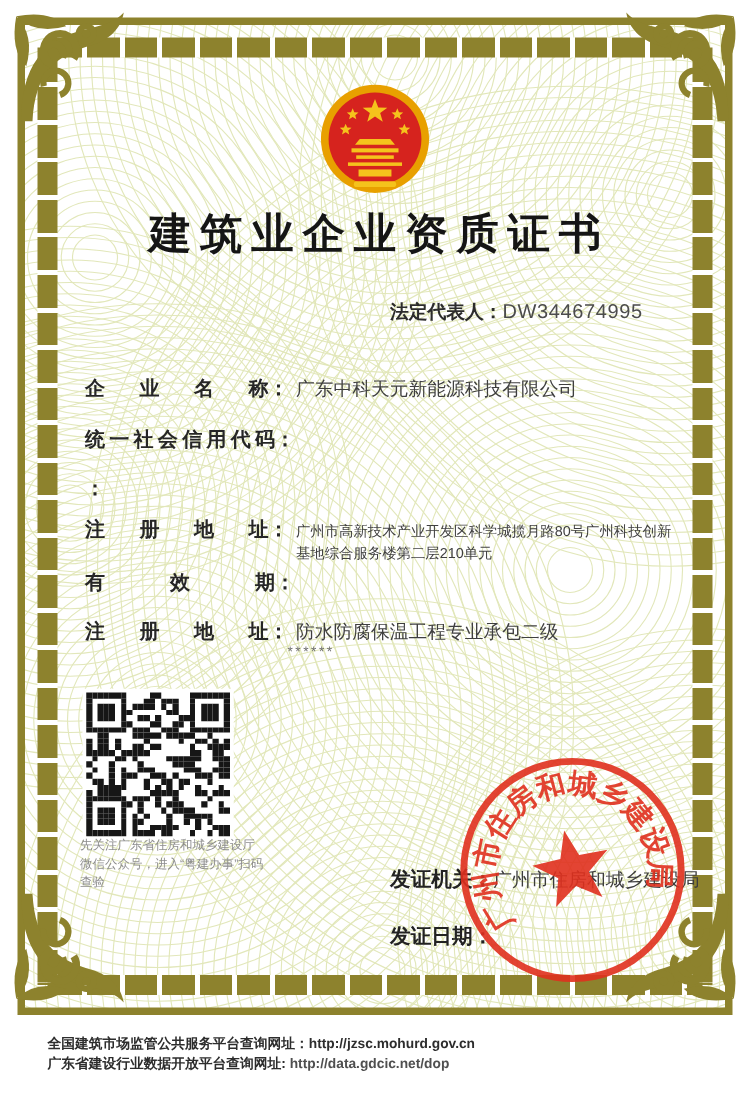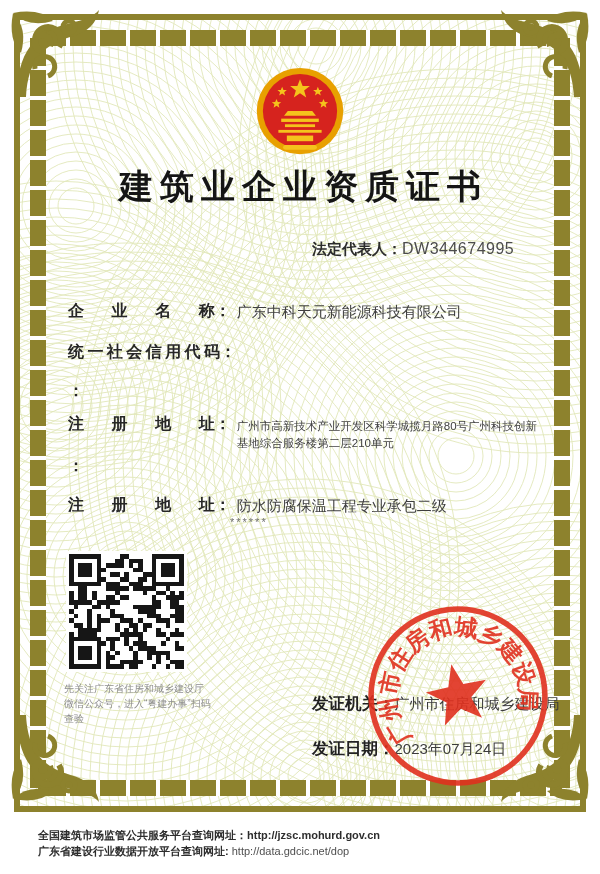--- a/index.html
+++ b/index.html
@@ -41,34 +41,34 @@
     text-align:justify;text-align-last:justify;text-justify:inter-character;}
   .fcolon{font-size:16px;font-weight:bold;color:#262626;margin-right:6px;}
   .fvalue{font-size:15px;color:#3f3f3f;width:312px;line-height:19px;padding-top:1px;}
   .row.addr .fvalue{font-size:11.5px;line-height:17px;padding-top:4px;}
   .stars-note{position:absolute;left:230px;top:516px;z-index:3;font-size:11px;color:#6f6f6f;letter-spacing:2px;}
 
   .qr-wrap{position:absolute;left:66px;top:551px;width:121px;height:121px;background:#fff;padding:3px;z-index:3;}
   .qr{display:grid;width:100%;height:100%;grid-template-rows:repeat(25,1fr);grid-template-columns:repeat(25,1fr);background:#fff;}
   .qr i{background:#161616;display:block;}
   .qr-note{position:absolute;left:64px;top:669px;width:148px;z-index:3;
-    font-size:10px;color:#8d8d8d;line-height:15px;margin-top:12px;}
+    font-size:10px;color:#8d8d8d;line-height:15px;}
 
   .issuer-row{position:absolute;left:312px;z-index:3;display:flex;align-items:baseline;}
   .issuer-row .ilbl{font-size:16.5px;font-weight:bold;color:#222222;white-space:nowrap;}
   .issuer-row .ival{font-size:15px;color:#3c3c3c;white-space:nowrap;}
   .issuer{top:693px;} .idate{top:738px;}
 
   .stamp{position:absolute;left:362px;top:600px;z-index:5;opacity:.9;transform:rotate(-12deg);}
 
   .footer{position:absolute;left:38px;top:827px;z-index:3;}
   .fline{font-size:11px;line-height:16px;color:#2d2d2d;}
   .fline .flbl{font-weight:bold;}
   .fline .furl{font-weight:bold;}
-  .fline.l2 .furl{font-weight:normal;color:#4f4f4f;margin-top:48px;}
+  .fline.l2 .furl{font-weight:bold;color:#4f4f4f;margin-top:48px;}
 </style>
 </head>
 <body>
 
 <div class="page">
 
   <svg class="guilloche" width="568" height="794">
     <g id="gpat" fill="none" stroke="#dde3ae" stroke-width="0.9" opacity="0.85">
         <circle cx="300" cy="30" r="18"></circle>
         <circle cx="300" cy="30" r="27"></circle>
@@ -376,20 +376,21 @@
   </div>
   <div class="row" style="top:381px">
       <span class="fcolon">：</span>
   </div>
   <div class="row addr" style="top:414px">
     <span class="flabel">注册地址</span>
       <span class="fcolon">：</span>
     <span class="fvalue">广州市高新技术产业开发区科学城揽月路80号广州科技创新基地综合服务楼第二层210单元</span>
   </div>
   <div class="row" style="top:456px">
+    <span class="flabel">有效期</span>
       <span class="fcolon">：</span>
   </div>
   <div class="row" style="top:495px">
     <span class="flabel">注册地址</span>
       <span class="fcolon">：</span>
     <span class="fvalue">防水防腐保温工程专业承包二级</span>
   </div>
   <div class="stars-note">******</div>
 
   <div class="qr-wrap">
@@ -718,21 +719,20 @@
       </div>
   </div>
   <div class="qr-note">先关注广东省住房和城乡建设厅微信公众号，进入“粤建办事”扫码查验</div>
 
   <div class="issuer-row issuer">
     <span class="ilbl">发证机关：</span>
     <span class="ival">广州市住房和城乡建设局</span>
   </div>
   <div class="issuer-row idate">
     <span class="ilbl">发证日期：</span>
-    <span class="ival">2023年07月24日</span>
   </div>
 
   <svg class="stamp" width="192" height="192" viewBox="0 0 190 190">
     <circle cx="95" cy="95" r="86" fill="none" stroke="#e0301e" stroke-width="5.5"></circle>
     <polygon fill="#e0301e" points="95,63 102.6,84.5 125.4,85.1 107.4,99 113.8,120.9 95,108 76.2,120.9 82.6,99 64.6,85.1 87.4,84.5"></polygon>
     <path id="sealArc" d="M 42.3 126.5 A 61 61 0 1 1 147.7 126.5" fill="none"></path>
     <text font-size="23" font-weight="bold" fill="#e0301e" font-family="Liberation Sans, DejaVu Sans, sans-serif">
       <textPath href="#sealArc" startOffset="0" textLength="250" lengthAdjust="spacing">广州市住房和城乡建设局</textPath>
     </text>
   </svg>

